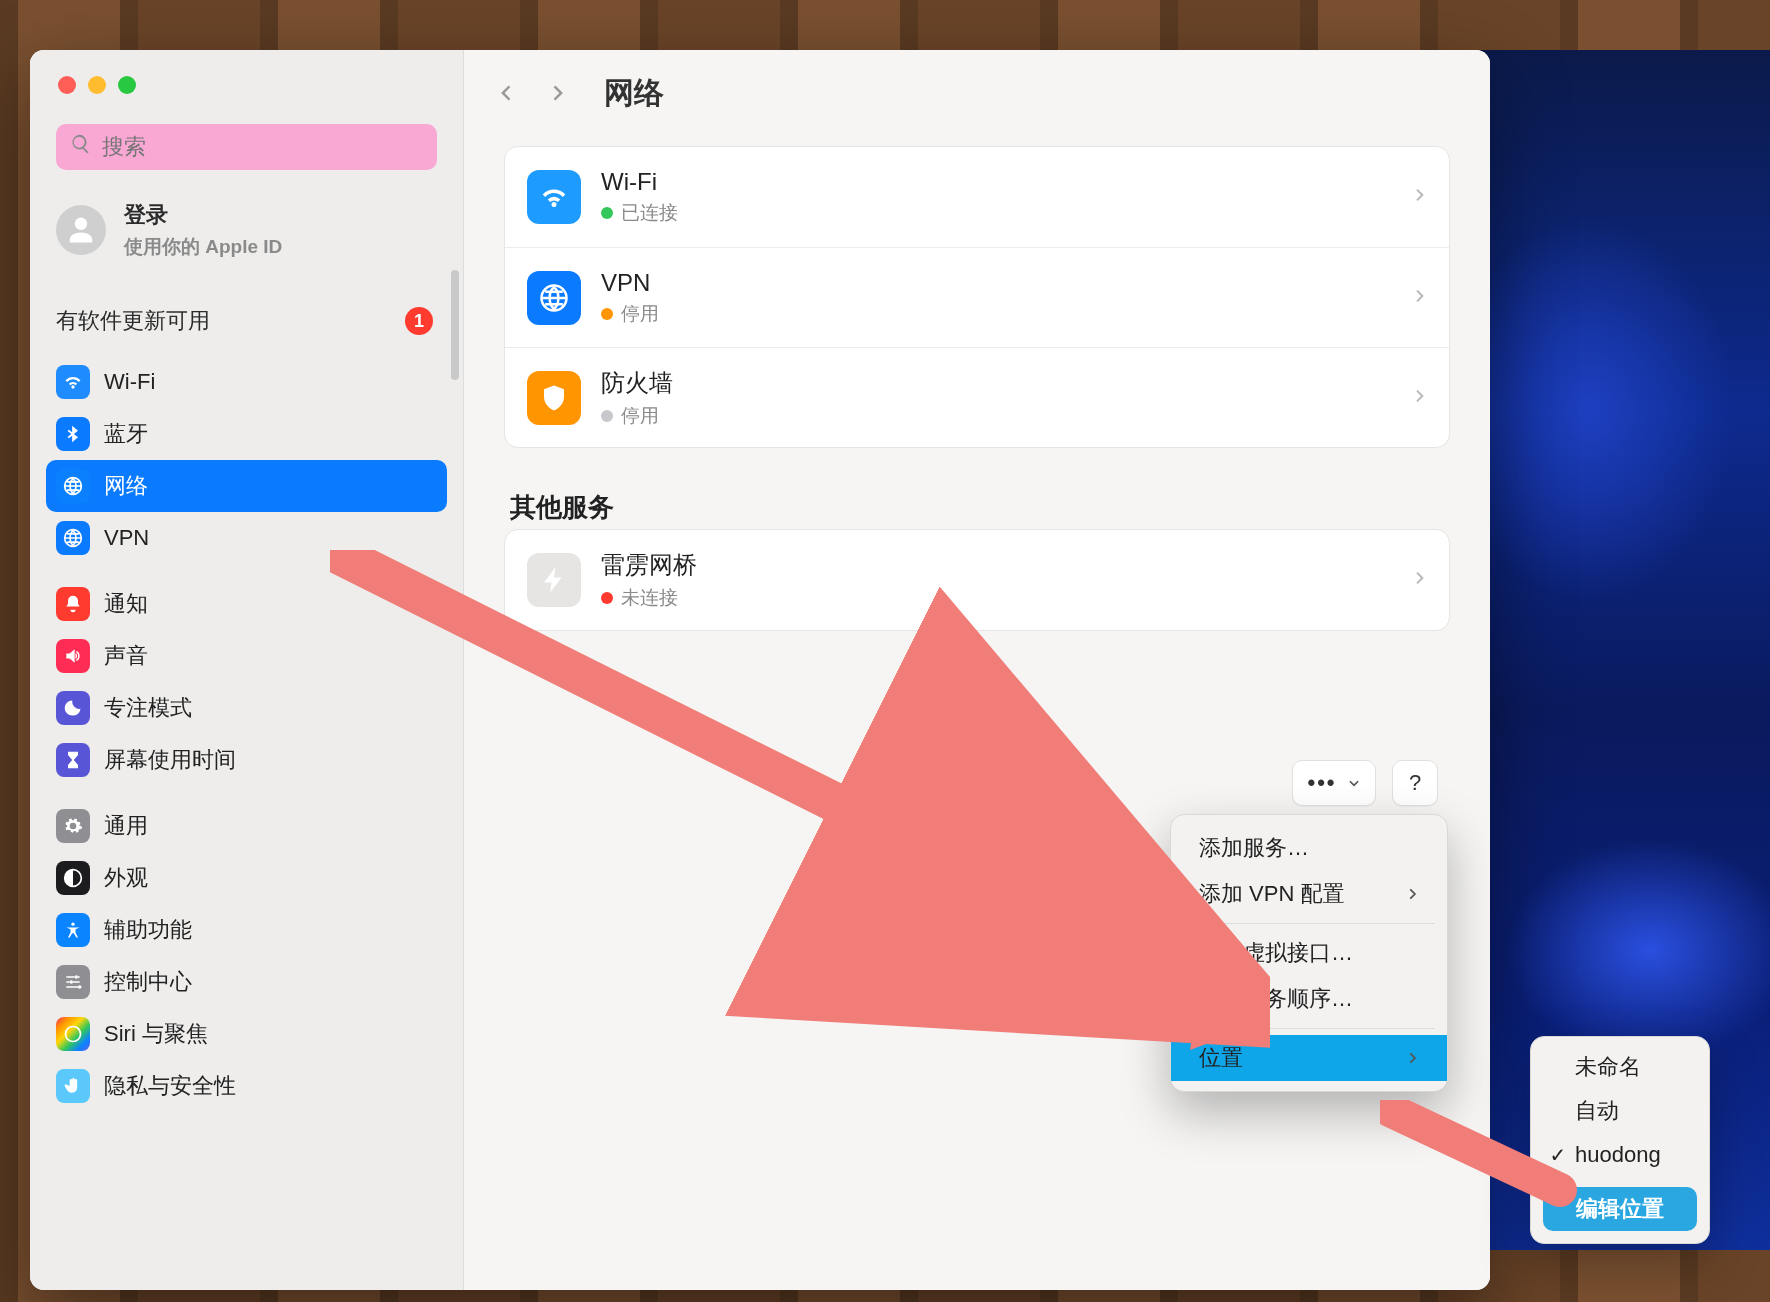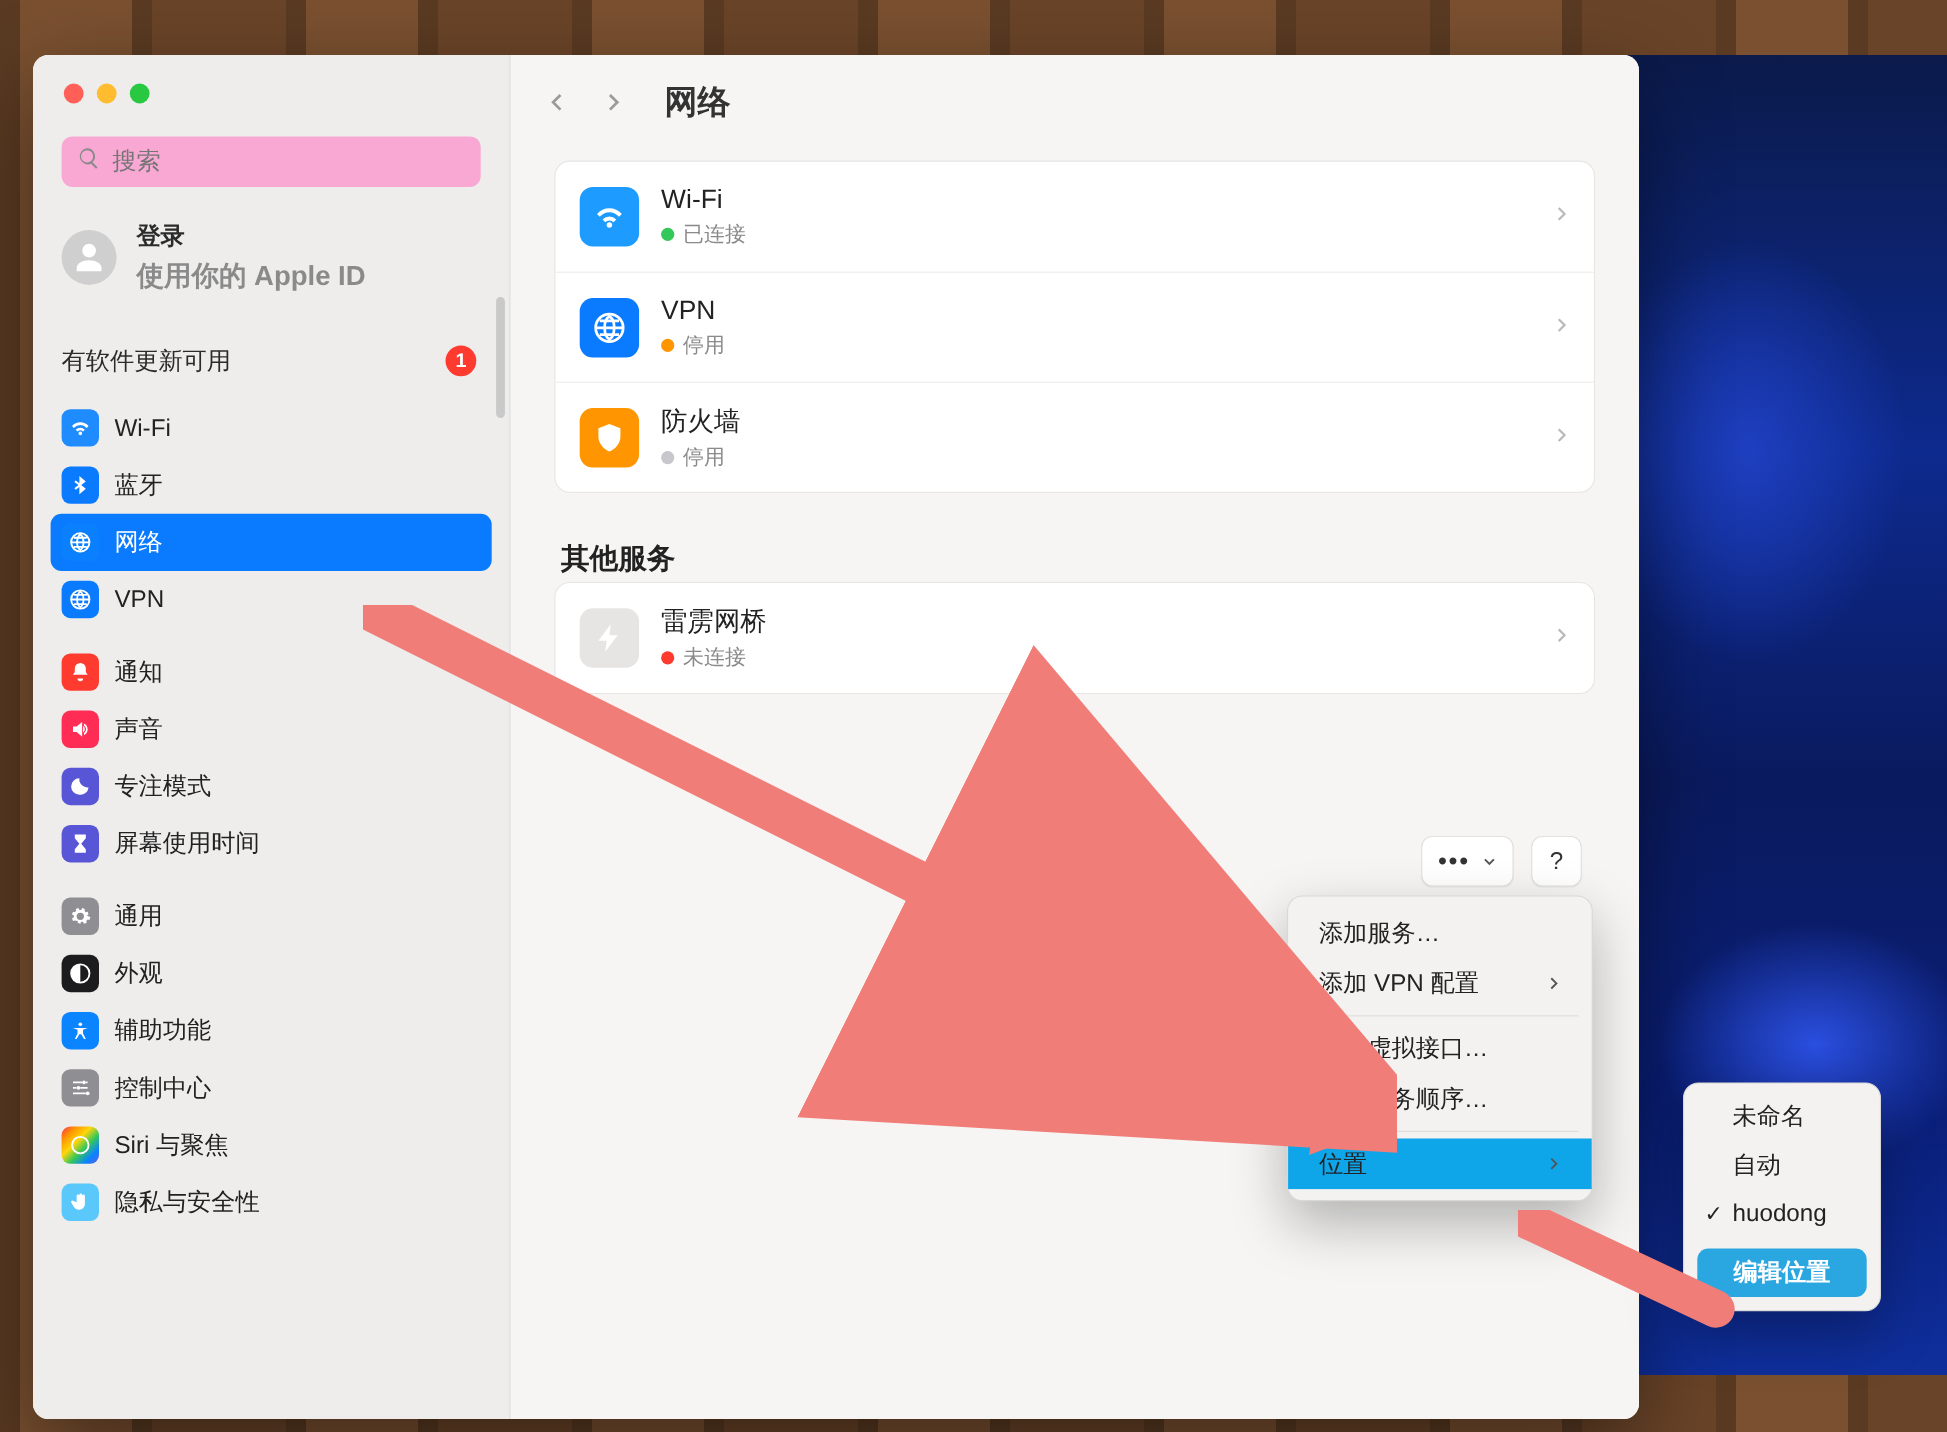--- a/index.html
+++ b/index.html
@@ -44,21 +44,21 @@
   }
   .search svg{width:22px;height:22px;fill:#8a8a8a;}
   .search input{ border:none; background:transparent; outline:none; font-size:22px; color:#444; flex:1;}
 
   .account {
     display:flex; gap:18px; align-items:center; padding: 30px 26px 10px 26px; font-weight: bold;
   }
   .avatar{ width:50px;height:50px;border-radius:50%; background:#cfcfcf; display:flex;align-items:center;justify-content:center;}
   .avatar svg{width:30px;height:30px;fill:#fff;}
   .account .t1{font-size:22px;color:#2b2b2b;}
-  .account .t2{font-size:25px;color:#8a8a8a;margin-top:4px;}
+  .account .t2{font-size:19px;color:#8a8a8a;margin-top:4px;}
 
   .update-row{
     display:flex; align-items:center; justify-content:space-between;
     padding: 36px 30px 20px 26px; font-size:22px; color:#2b2b2b;
   }
   .badge{ width:28px;height:28px;border-radius:50%; background:#ff3b30; color:#fff; font-size:18px; font-weight:600;
           display:flex;align-items:center;justify-content:center;}
 
   .sb-scroll{ flex:1; overflow:hidden; padding: 0 16px 20px 16px;}
   .sb-sep{height:14px;}
@@ -134,21 +134,21 @@
   .mitem{
     height:46px; display:flex; align-items:center; justify-content:space-between;
     padding:0 28px; font-size:22px; color:#222;
   }
   .mitem.hover{ background:#0ea5e9;}
   .msep{height:1px;background:#dedddb;margin:6px 12px;}
   .mitem svg{width:14px;height:14px;stroke:#555;stroke-width:3;fill:none;}
 
   
   .submenu{
-    position:absolute; left:1530px; top:984px; width:180px;
+    position:absolute; left:1530px; top:1036px; width:180px;
     background:#f3f2f1; border:1px solid #d9d8d6; border-radius:14px;
     box-shadow: 0 20px 50px rgba(0,0,0,.28);
     padding:8px 0; z-index:6;
   }
   .sitem{ height:44px; display:flex; align-items:center; gap:8px; padding:0 18px; font-size:22px; color:#222;}
   .check{width:18px;display:inline-block;text-align:center;font-size:20px;color:#222;}
   .sbtn{
     margin:10px 12px 4px 12px; height:44px; border-radius:10px;
     background:#2aa7e0; color:#fff; display:flex;align-items:center;justify-content:center;
     font-size:22px; font-weight:600;

